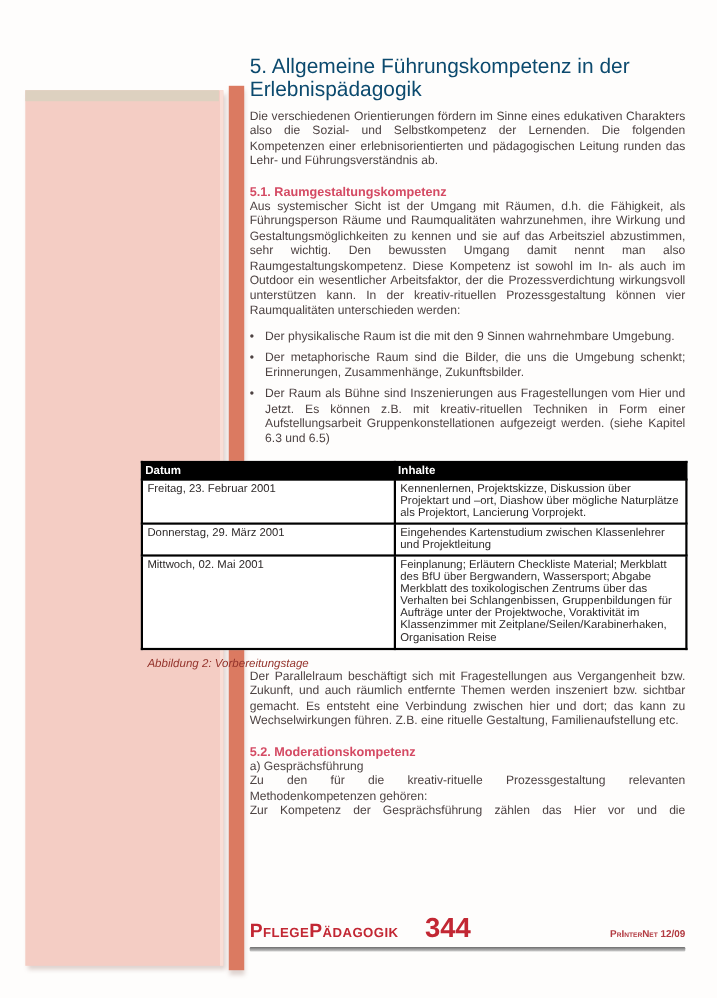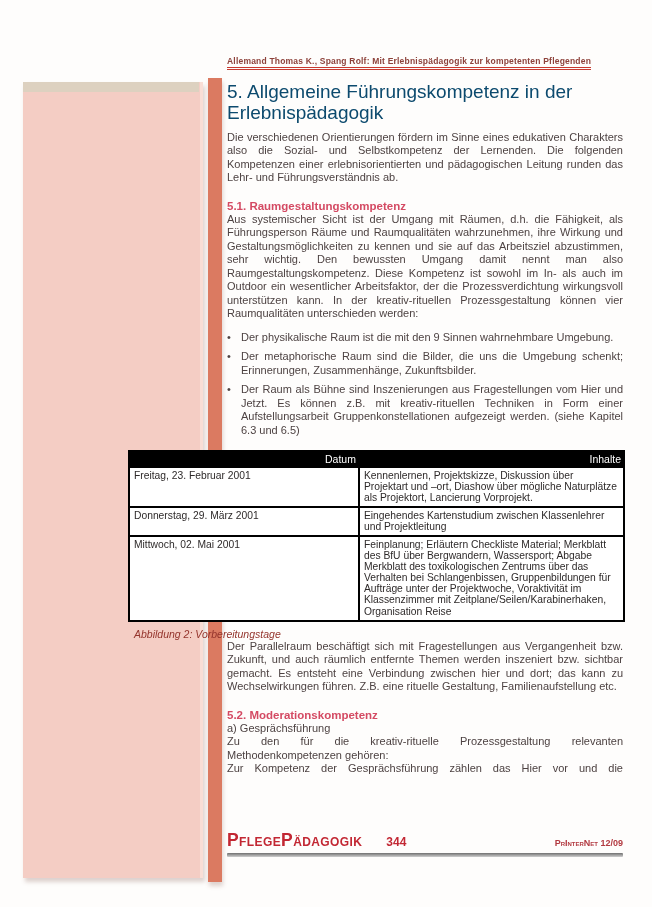--- a/index.html
+++ b/index.html
@@ -36,55 +36,54 @@
   .bullets{margin-top:10px;}
   .bullet{display:flex;margin-bottom:6px;}
   .bullet .dot{width:14px;flex:0 0 14px;color:#4d4242;font-size:11px;line-height:1.23;}
   .bullet .txt{flex:1;font-size:11px;line-height:1.23;color:#4d4242;text-align:justify;}
   
   table.schedule{
     border-collapse:collapse;margin:13px 0 0 -99px;width:497px;background:#fff;
     border:2px solid #000;table-layout:fixed;
   }
   table.schedule th{
-    background:#000;color:#fff;font-size:10.5px;font-weight:normal;text-align:right;
+    background:#000;color:#fff;font-size:10.5px;font-weight:bold;text-align:left;
     padding:1px 2px;border:2px solid #000;margin-left:19px;
   }
   table.schedule td{
     font-size:10.3px;line-height:1.07;color:#2e2a2a;vertical-align:top;
     padding:2px 3px 3px 4px;border:2px solid #000;
   }
   td.datecell{padding-top:12px;}
   td.datecell.tight{padding-top:2px;}
   .caption{
     margin:6px 0 0 -93px;font-size:10.5px;font-style:italic;color:#94342c;
   }
   .after-table{margin-top:10px;}
   .plain{text-align:left;margin-top:8px;}
   .cutline{margin-top:8px;text-align:justify;text-align-last:justify;}
   
   .footer{position:absolute;left:227px;top:830px;width:396px;}
   .footer-row{display:flex;align-items:baseline;}
   .brand{font-variant:small-caps;font-weight:bold;font-size:17.5px;color:#c22733;letter-spacing:.4px;}
-  .pagenum{font-size:12px;font-weight:bold;color:#c22733;margin-left:24px;}
+  .pagenum{font-size:25px;font-weight:bold;color:#c22733;margin-left:24px;}
   .issue{margin-left:auto;font-variant:small-caps;font-weight:bold;font-size:9px;color:#b23a41;}
   .footer-rule{height:4px;margin-top:2px;background:linear-gradient(#6f6f6f,#cfcfcf);border-radius:1px;}
 </style>
 </head>
 <body>
 
 <div class="sidebar-pink">
   <div class="sidebar-topstrip"></div>
   <div class="sidebar-highlight"></div>
 </div>
 <div class="red-bar"></div>
 
 <div class="content">
 
-  <div class="running-header">Allemand Thomas K., Spang Rolf: Mit Erlebnispädagogik zur kompetenten Pflegenden</div>
 
   <h1 class="title">5. Allgemeine Führungskompetenz in der Erlebnispädagogik</h1>
 
   <p class="body">Die verschiedenen Orientierungen fördern im Sinne eines edukativen Charakters also die Sozial- und Selbstkompetenz der Lernenden. Die folgenden Kompetenzen einer erlebnisorientierten und pädagogischen Leitung runden das Lehr- und Führungsverständnis ab.</p>
 
   <h2 class="sec">5.1. Raumgestaltungskompetenz</h2>
   <p class="body">Aus systemischer Sicht ist der Umgang mit Räumen, d.h. die Fähigkeit, als Führungsperson Räume und Raumqualitäten wahrzunehmen, ihre Wirkung und Gestaltungsmöglichkeiten zu kennen und sie auf das Arbeitsziel abzustimmen, sehr wichtig. Den bewussten Umgang damit nennt man also Raumgestaltungskompetenz. Diese Kompetenz ist sowohl im In- als auch im Outdoor ein wesentlicher Arbeitsfaktor, der die Prozessverdichtung wirkungsvoll unterstützen kann. In der kreativ-rituellen Prozessgestaltung können vier Raumqualitäten unterschieden werden:</p>
 
   <div class="bullets">
     <div class="bullet">

